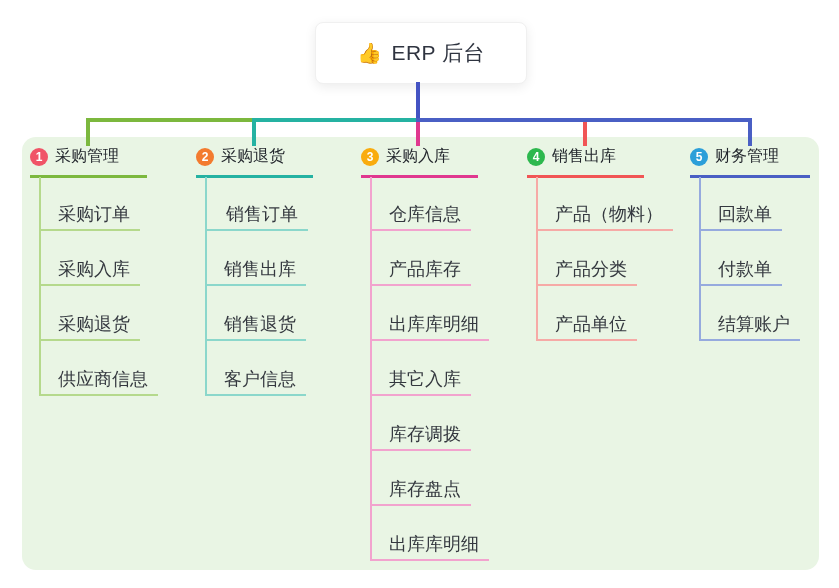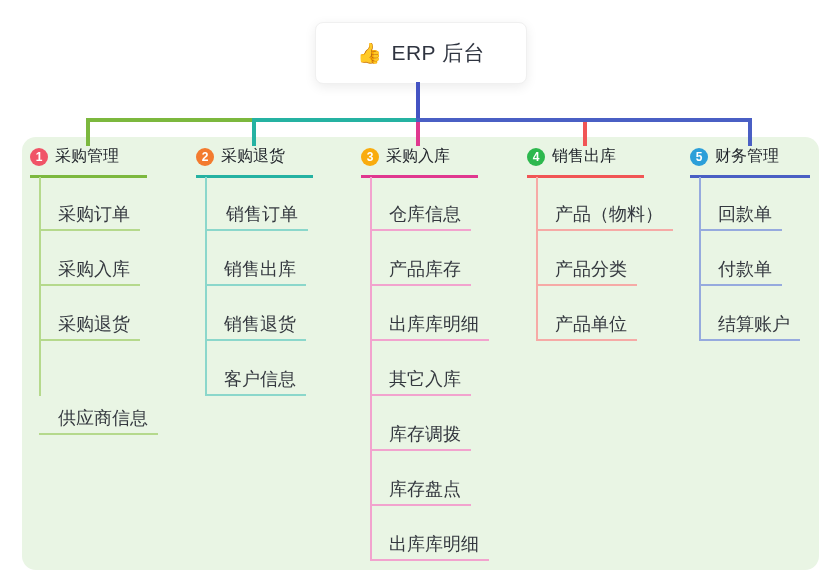--- a/index.html
+++ b/index.html
@@ -60,21 +60,21 @@
     </div>
   <div id="branches">
       <div class="branch-header" style="left: 30px; top: 146px; width: 117px; border-bottom: 3px solid rgb(124, 184, 62);">
         <span class="badge" style="background: rgb(240, 84, 103);">1</span>
         <span>采购管理</span>
       </div>
       <div class="seg" style="left: 39px; top: 177px; width: 2px; height: 219px; background: rgb(181, 217, 140);"></div>
       <div class="child-row" style="left: 39px; top: 206px; border-bottom: 2px solid rgb(181, 217, 140);">采购订单</div>
       <div class="child-row" style="left: 39px; top: 261px; border-bottom: 2px solid rgb(181, 217, 140);">采购入库</div>
       <div class="child-row" style="left: 39px; top: 316px; border-bottom: 2px solid rgb(181, 217, 140);">采购退货</div>
-      <div class="child-row" style="left: 39px; top: 371px; border-bottom: 2px solid rgb(181, 217, 140); margin-top: 39px;">供应商信息</div>
+      <div class="child-row" style="left: 39px; top: 371px; border-bottom: 2px solid rgb(181, 217, 140);">供应商信息</div>
       <div class="branch-header" style="left: 196px; top: 146px; width: 117px; border-bottom: 3px solid rgb(37, 178, 162);">
         <span class="badge" style="background: rgb(243, 123, 47);">2</span>
         <span>采购退货</span>
       </div>
       <div class="seg" style="left: 205px; top: 177px; width: 2px; height: 219px; background: rgb(139, 215, 203);"></div>
       <div class="child-row" style="left: 207px; top: 206px; border-bottom: 2px solid rgb(139, 215, 203);">销售订单</div>
       <div class="child-row" style="left: 205px; top: 261px; border-bottom: 2px solid rgb(139, 215, 203);">销售出库</div>
       <div class="child-row" style="left: 205px; top: 316px; border-bottom: 2px solid rgb(139, 215, 203);">销售退货</div>
       <div class="child-row" style="left: 205px; top: 371px; border-bottom: 2px solid rgb(139, 215, 203);">客户信息</div>
       <div class="branch-header" style="left: 361px; top: 146px; width: 117px; border-bottom: 3px solid rgb(224, 56, 143);">

